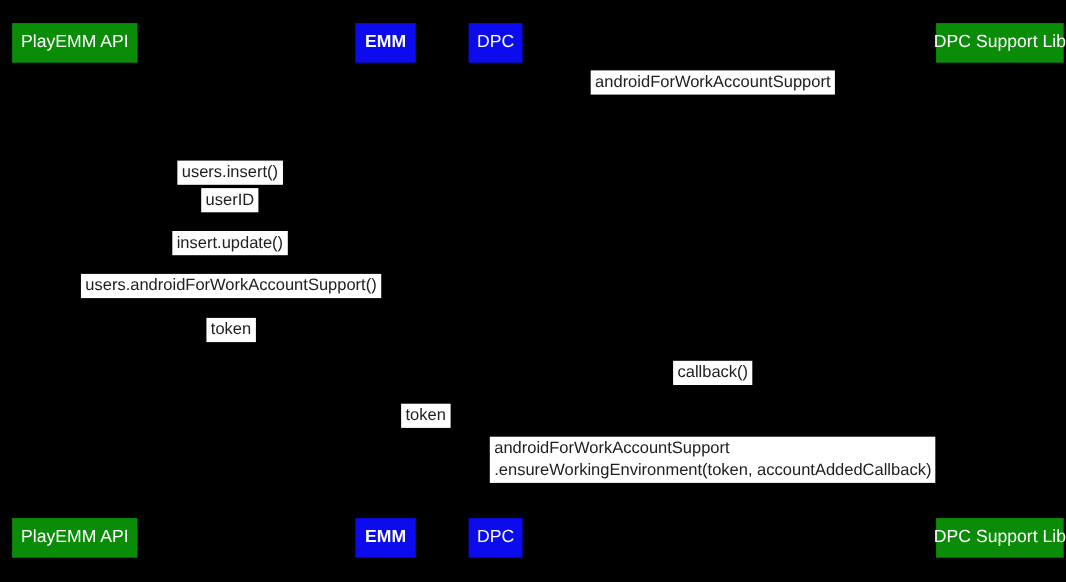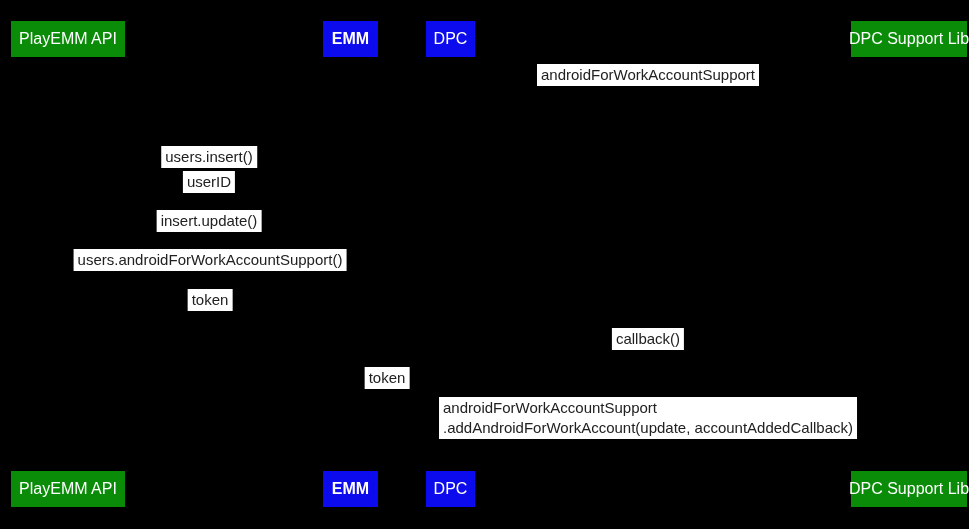--- a/index.html
+++ b/index.html
@@ -81,21 +81,21 @@
     <span>token</span>
   </div>
   <div class="msg m7">
     <span>callback()</span>
   </div>
   <div class="msg m8">
     <span>token</span>
   </div>
   <div class="msg m9">
     <span>androidForWorkAccountSupport</span>
-    <span>.addAndroidForWorkAccount(update, accountAddedCallback)</span>
+    <span>.ensureWorkingEnvironment(token, accountAddedCallback)</span>
   </div>
 
   <div class="actor green row-bottom pos-playemm">PlayEMM API</div>
   <div class="actor blue row-bottom pos-emm">EMM</div>
   <div class="actor blue row-bottom pos-dpc">DPC</div>
   <div class="actor green row-bottom pos-dpclib">DPC Support Lib</div>
 
 </div>
 
 </body></html>

